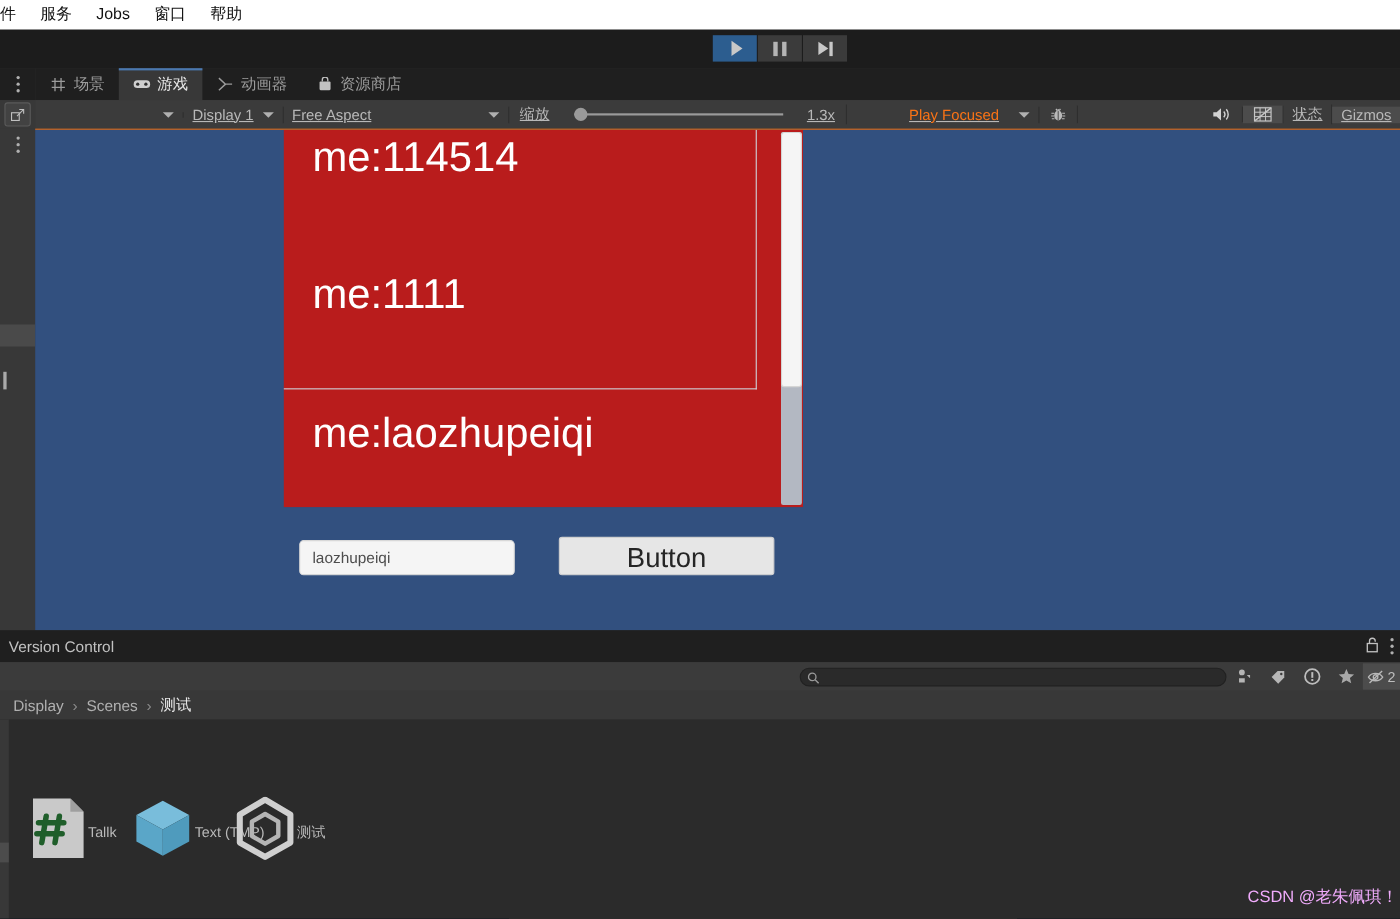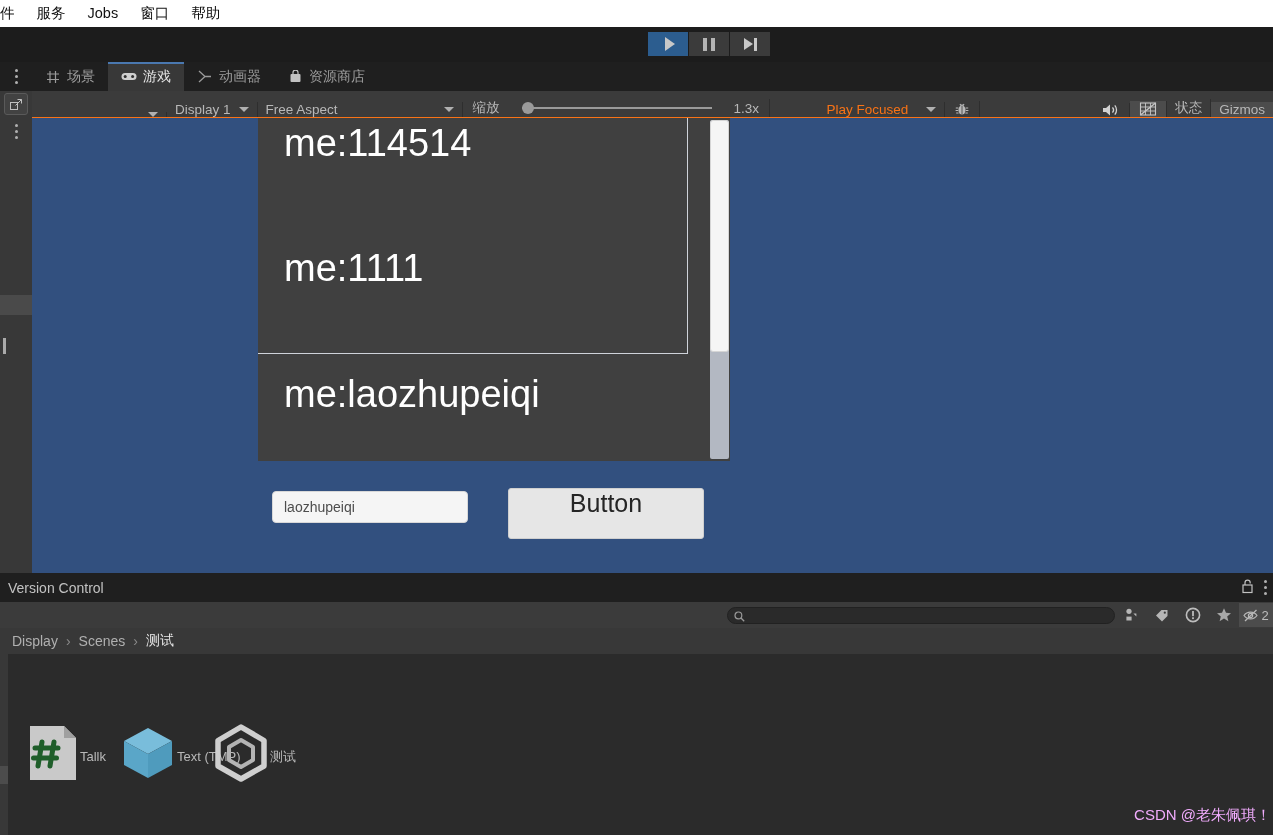--- a/index.html
+++ b/index.html
@@ -212,23 +212,24 @@
     justify-content: center;
   }
 
   .gtoolbar {
     position: absolute;
     left: 0; top: 29px;
     width: 1241px; height: 26px;
     background: #3b3b3b;
     border-bottom: 1px solid #f97316;
     display: flex;
-    align-items: flex-end;
+    align-items: center;
     font-size: 13.5px;
     color: #b8b8b8;
+    text-decoration: underline;
   }
   .tb-seg {
     display: flex;
     align-items: center;
     padding: 0 8px;
     border-right: 1px solid #2e2e2e;
     white-space: nowrap;
     cursor: pointer;
   }
   .tb-seg.plain { border-right: none; }
@@ -282,21 +283,21 @@
     position: absolute;
     left: 0; top: 56px;
     width: 1241px; height: 455px;
     background: #32507f;
     overflow: hidden;
   }
   .chatpanel {
     position: absolute;
     left: 226px; top: 0px;
     width: 472px; height: 343px;
-    background: #404040;
+    background: #b91c1c;
   }
   .chat-viewport {
     position: absolute;
     left: 0; top: 0;
     width: 430px; height: 236px;
     border: 1px solid #cfd3da;
     border-top: none;
     border-left: none;
     box-sizing: border-box;
   }
@@ -335,27 +336,27 @@
     box-sizing: border-box;
     display: flex;
     align-items: center;
     padding-left: 11px;
     color: #4d4d4d;
     font-size: 14px;
   }
   .chat-button {
     position: absolute;
     left: 476px; top: 370px;
-    width: 196px; height: 51px;
+    width: 196px; height: 35px;
     background: #e6e6e6;
     border: 1px solid #cfcfcf;
     border-radius: 3px;
     box-sizing: border-box;
     display: flex;
-    align-items: flex-start;
+    align-items: flex-end;
     justify-content: center;
     color: #252525;
     font-size: 25px;
     cursor: pointer;
   }
 
   
   .vcbar {
     position: absolute;
     left: 0; top: 573px;

